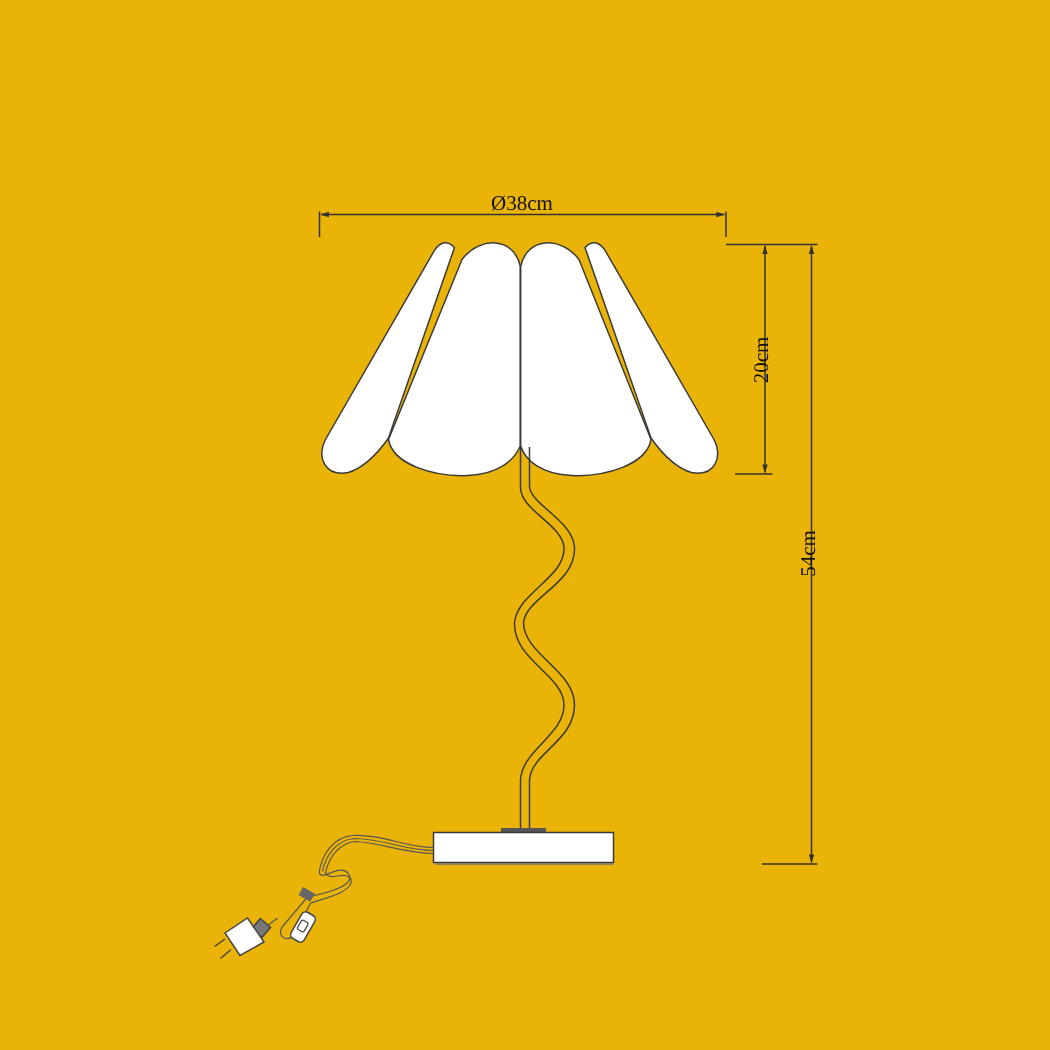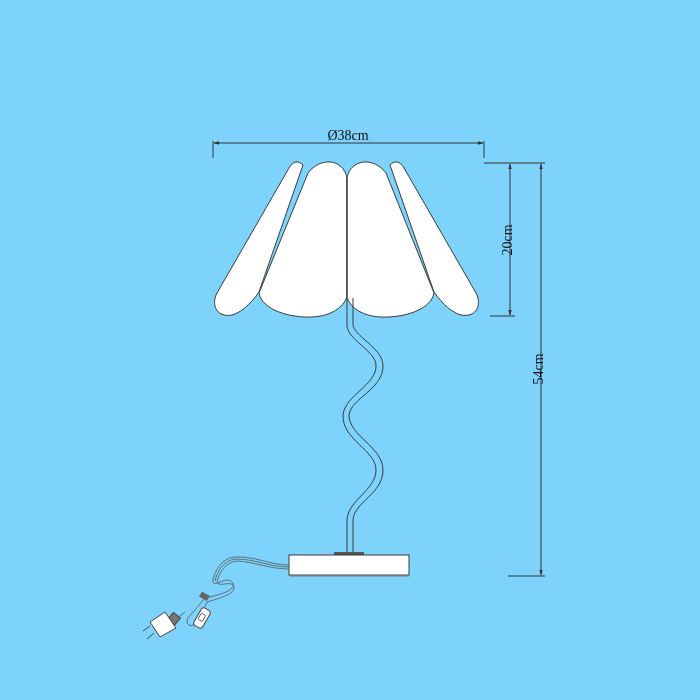--- a/index.html
+++ b/index.html
@@ -1,16 +1,16 @@
 <!DOCTYPE html>
 <html><head>
   <meta charset="utf-8">
   <style>
     html, body { margin: 0; padding: 0; background: #ffffff; }
-    .canvas { position: relative; width: 700px; height: 700px; background: #7dd3fc; overflow: hidden; }
+    .canvas { position: relative; width: 700px; height: 700px; background: #eab308; overflow: hidden; }
     svg { position: absolute; left: 0; top: 0; }
     .dim-label { font-family: "Liberation Serif", "DejaVu Serif", serif; fill: #111111; }
   </style>
 </head>
 <body>
 
 <div class="canvas">
   <svg width="700" height="700" viewBox="0 0 700 700">
     <defs>
       <marker id="arr" viewBox="0 0 10 10" refX="9" refY="5" markerWidth="6" markerHeight="6" orient="auto-start-reverse">

